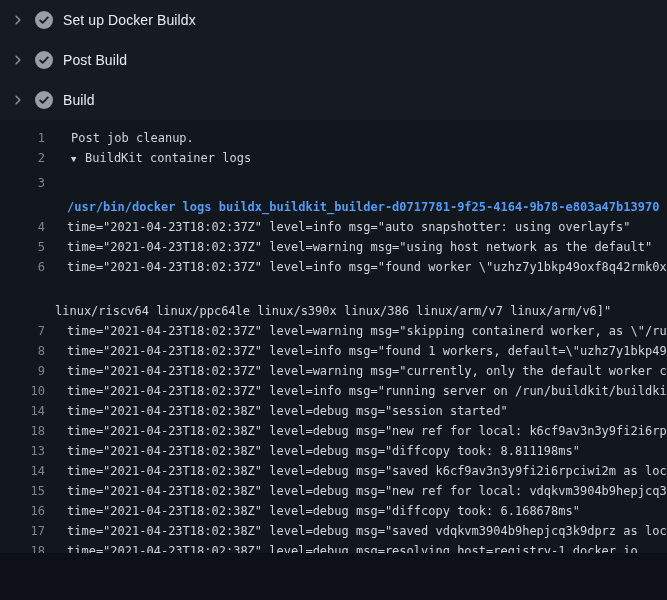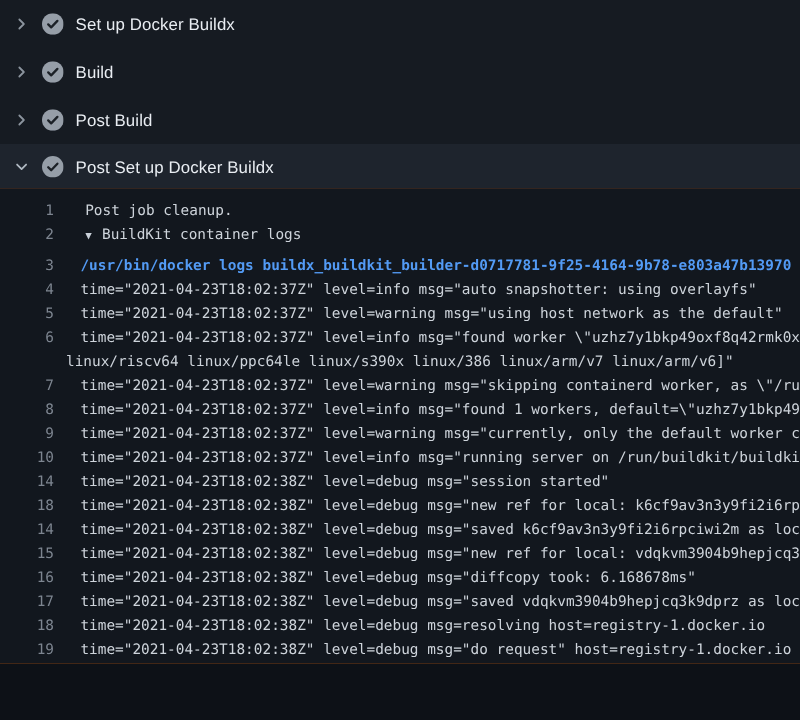--- a/index.html
+++ b/index.html
@@ -23,22 +23,22 @@
     padding-top:8px;
     font-family:"DejaVu Sans Mono","Liberation Mono",monospace;
     font-size:12px;line-height:20px;color:#ced4db;
   }
   .log-line{display:flex;}
   .log-line.gap{margin-top:4px;}
   .ln{flex:0 0 45px;text-align:right;color:#7d8590;user-select:none;cursor:pointer;}
   .txt{white-space:pre;overflow:hidden;flex:1;}
   .txt.top{margin-left:26px;}
   .txt.msg{margin-left:22px;}
-  .txt.cmd{margin-left:22px;color:#539bf5;font-weight:600;}
-  .txt.wrap{margin-left:10px;}
+  .txt.cmd{margin-left:22px;color:#539bf5;font-weight:600;margin-top:24px;}
+  .txt.wrap{margin-left:10px;margin-top:24px;}
   .marker{display:inline-block;width:14px;font-size:9px;color:#c9d1d9;}
 </style>
 </head>
 <body>
 
 <div class="viewport">
   <div class="steps">
 
     <div class="step-row">
       <span class="chev">
@@ -60,52 +60,38 @@
         <svg width="12" height="12" viewBox="0 0 16 16">
             <path d="M5.5 3l5 5-5 5" stroke="#8b949e" stroke-width="2" fill="none" stroke-linecap="round" stroke-linejoin="round"></path>
           </svg>
       </span>
       <span class="check">
         <svg width="18" height="18" viewBox="0 0 16 16">
             <circle cx="8" cy="8" r="8" fill="#969ea8"></circle>
             <path d="M4.6 8.3l2.2 2.2 4.6-4.8" stroke="#1c2127" stroke-width="1.7" fill="none" stroke-linecap="round" stroke-linejoin="round"></path>
           </svg>
       </span>
-      <span class="step-label">Build</span>
+      <span class="step-label">Post Build</span>
     </div>
 
     <div class="step-row">
       <span class="chev">
         <svg width="12" height="12" viewBox="0 0 16 16">
             <path d="M5.5 3l5 5-5 5" stroke="#8b949e" stroke-width="2" fill="none" stroke-linecap="round" stroke-linejoin="round"></path>
           </svg>
       </span>
       <span class="check">
         <svg width="18" height="18" viewBox="0 0 16 16">
             <circle cx="8" cy="8" r="8" fill="#969ea8"></circle>
             <path d="M4.6 8.3l2.2 2.2 4.6-4.8" stroke="#1c2127" stroke-width="1.7" fill="none" stroke-linecap="round" stroke-linejoin="round"></path>
           </svg>
       </span>
-      <span class="step-label">Post Build</span>
+      <span class="step-label">Build</span>
     </div>
 
-    <div class="step-row expanded">
-      <span class="chev">
-        <svg width="12" height="12" viewBox="0 0 16 16">
-            <path d="M3 5.5l5 5 5-5" stroke="#afb8c1" stroke-width="2" fill="none" stroke-linecap="round" stroke-linejoin="round"></path>
-          </svg>
-      </span>
-      <span class="check">
-        <svg width="18" height="18" viewBox="0 0 16 16">
-            <circle cx="8" cy="8" r="8" fill="#969ea8"></circle>
-            <path d="M4.6 8.3l2.2 2.2 4.6-4.8" stroke="#1c2127" stroke-width="1.7" fill="none" stroke-linecap="round" stroke-linejoin="round"></path>
-          </svg>
-      </span>
-      <span class="step-label">Post Set up Docker Buildx</span>
-    </div>
 
   </div>
 
   <div class="log" id="log-lines">
       <div class="log-line">
         <span class="ln">1</span>
         <span class="txt top">Post job cleanup.</span>
       </div>
       <div class="log-line">
         <span class="ln">2</span>
@@ -149,20 +135,24 @@
       </div>
       <div class="log-line">
         <span class="ln">14</span>
         <span class="txt msg">time="2021-04-23T18:02:38Z" level=debug msg="session started"</span>
       </div>
       <div class="log-line">
         <span class="ln">18</span>
         <span class="txt msg">time="2021-04-23T18:02:38Z" level=debug msg="new ref for local: k6cf9av3n3y9fi2i6rpci"</span>
       </div>
       <div class="log-line">
+        <span class="ln">13</span>
+        <span class="txt msg">time="2021-04-23T18:02:38Z" level=debug msg="diffcopy took: 8.811198ms"</span>
+      </div>
+      <div class="log-line">
         <span class="ln">14</span>
         <span class="txt msg">time="2021-04-23T18:02:38Z" level=debug msg="saved k6cf9av3n3y9fi2i6rpciwi2m as local"</span>
       </div>
       <div class="log-line">
         <span class="ln">15</span>
         <span class="txt msg">time="2021-04-23T18:02:38Z" level=debug msg="new ref for local: vdqkvm3904b9hepjcq3k9"</span>
       </div>
       <div class="log-line">
         <span class="ln">16</span>
         <span class="txt msg">time="2021-04-23T18:02:38Z" level=debug msg="diffcopy took: 6.168678ms"</span>

